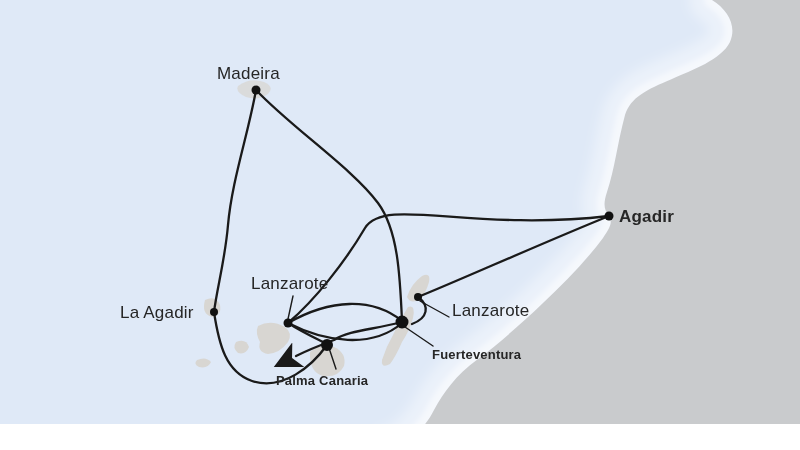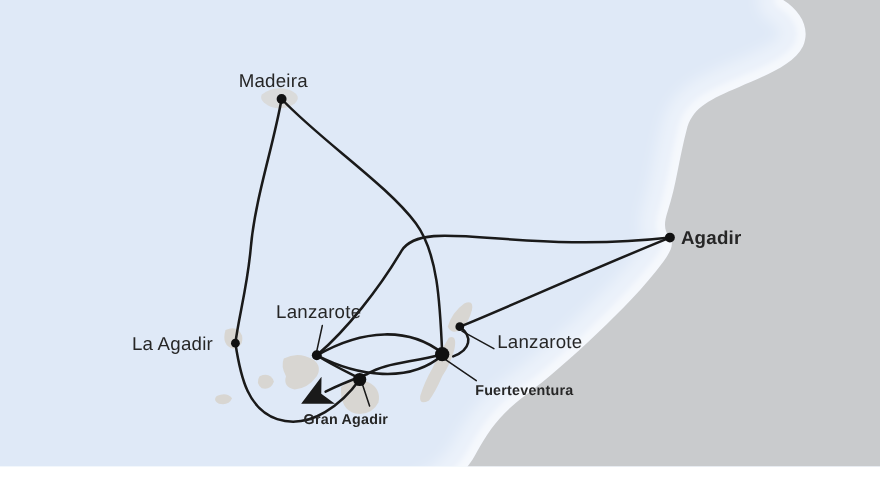--- a/index.html
+++ b/index.html
@@ -97,16 +97,16 @@
       <circle cx="418" cy="297" r="4"></circle>
       <circle cx="609" cy="216" r="4.5"></circle>
     </g>
   </svg>
 
   <div class="port-label" style="left:217px;top:64px;">Madeira</div>
   <div class="port-label" style="left:120px;top:303px;">La Agadir</div>
   <div class="port-label" style="left:251px;top:274px;">Lanzarote</div>
   <div class="port-label" style="left:452px;top:301px;">Lanzarote</div>
   <div class="port-label bold" style="left:432px;top:345px;">Fuerteventura</div>
-  <div class="port-label bold" style="left:276px;top:371px;">Gran Agadir</div>
+  <div class="port-label bold" style="left:276px;top:371px;">Palma Canaria</div>
   <div class="port-label" style="left:619px;top:207px;font-weight:bold;">Agadir</div>
 
 </div>
 
 </body></html>

